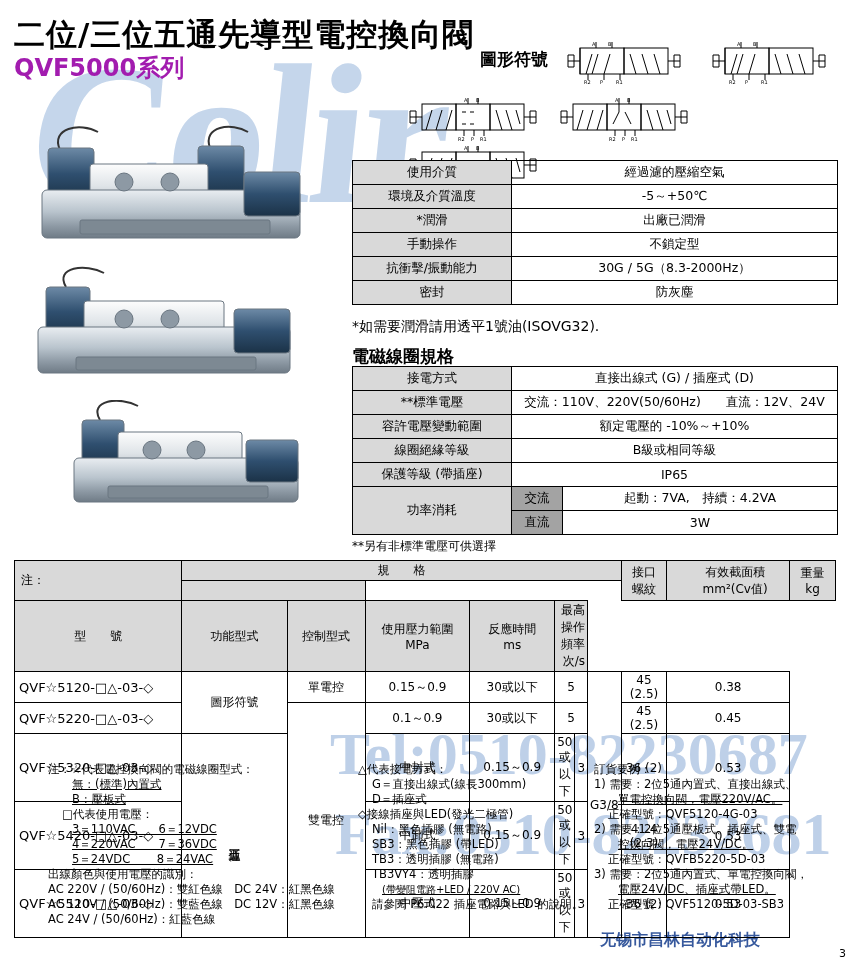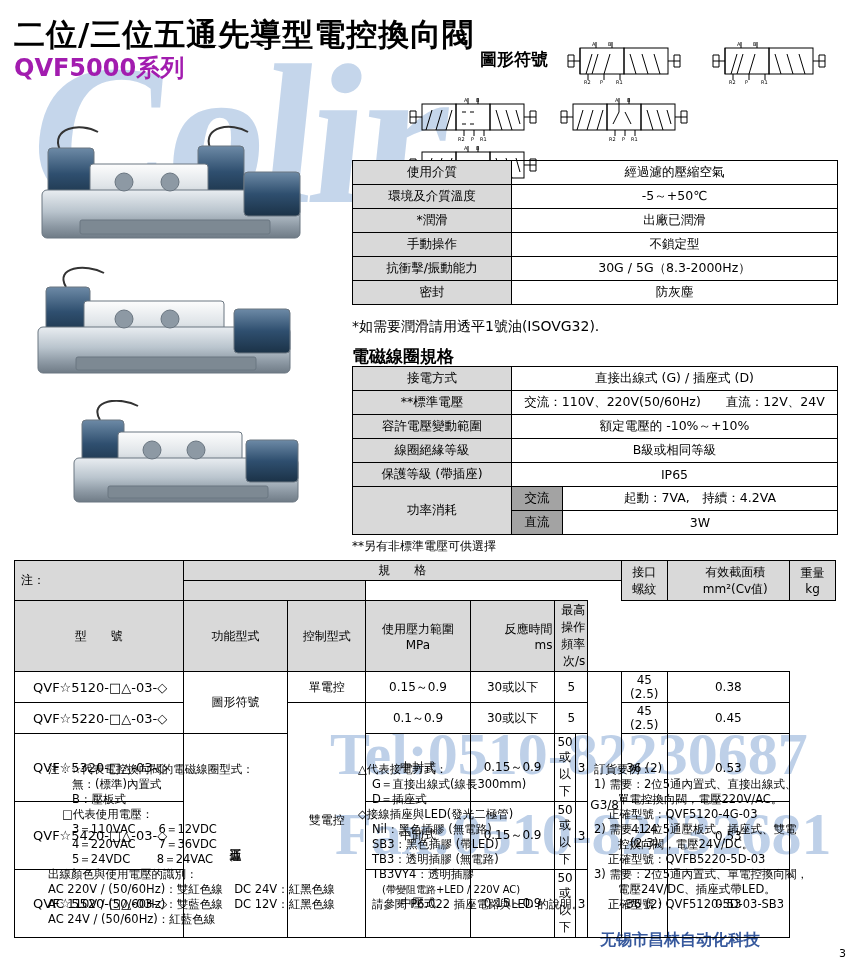--- a/index.html
+++ b/index.html
@@ -69,30 +69,30 @@
 
   #spec2{left:352px;top:366px;width:486px;}
   #spec2 td.lbl{width:152px;}
   #spec2 td.sub{width:44px;background:#a3a3a3;}
   .note-volt{position:absolute;left:352px;top:538px;font-size:12px;z-index:8;}
 
   
   #models{left:14px;top:560px;width:822px;z-index:8;}
   #models td{border:1px solid #000;font-size:12px;text-align:center;padding:1px 2px;}
   #models td.h{background:#d9d9d9;height:17px;}
-  #models td.model{text-align:left;padding-left:18px;font-size:13px;height:23px;}
+  #models td.model{text-align:left;padding-left:4px;font-size:13px;height:23px;}
 
   
   .notes{position:absolute;left:14px;top:762px;width:830px;font-size:11.5px;line-height:15px;z-index:8;}
   .col{position:absolute;top:0;}
   .c1{left:2px;width:340px;padding-left:32px;}
   .c2{left:344px;width:230px;}
   .c3{left:580px;width:260px;}
   .notes .ind{padding-left:14px;display:block;}
-  .notes .ind2{padding-left:24px;display:block;}
+  .notes .ind2{padding-left:24px;display:block;text-decoration:underline;}
   .small{font-size:10px;}
   .pagenum{position:absolute;right:4px;bottom:2px;font-size:11px;z-index:9;}
 </style>
 </head>
 <body>
 
 <div class="page">
 
   <div class="wm">
     <div class="wm-text wm1">Colir</div>
@@ -381,21 +381,21 @@
 
     </tr>
     <tr>
       <td class="h">型　　號</td>
       <td class="h" style="width:110px;">功能型式</td>
       <td class="h" style="width:80px;">控制型式</td>
       <td class="h" style="width:108px;">
         <span>使用壓力範圍</span><br>
         <span>MPa</span>
       </td>
-      <td class="h" style="width:86px;text-align:right;">
+      <td class="h" style="width:86px;">
         <span>反應時間</span><br>
         <span>ms</span>
       </td>
       <td class="h" colspan="2" style="width:96px;text-align:right;">
         <span>最高操作頻率</span><br>
         <span>次/s</span>
       </td>
 
     </tr>
 

